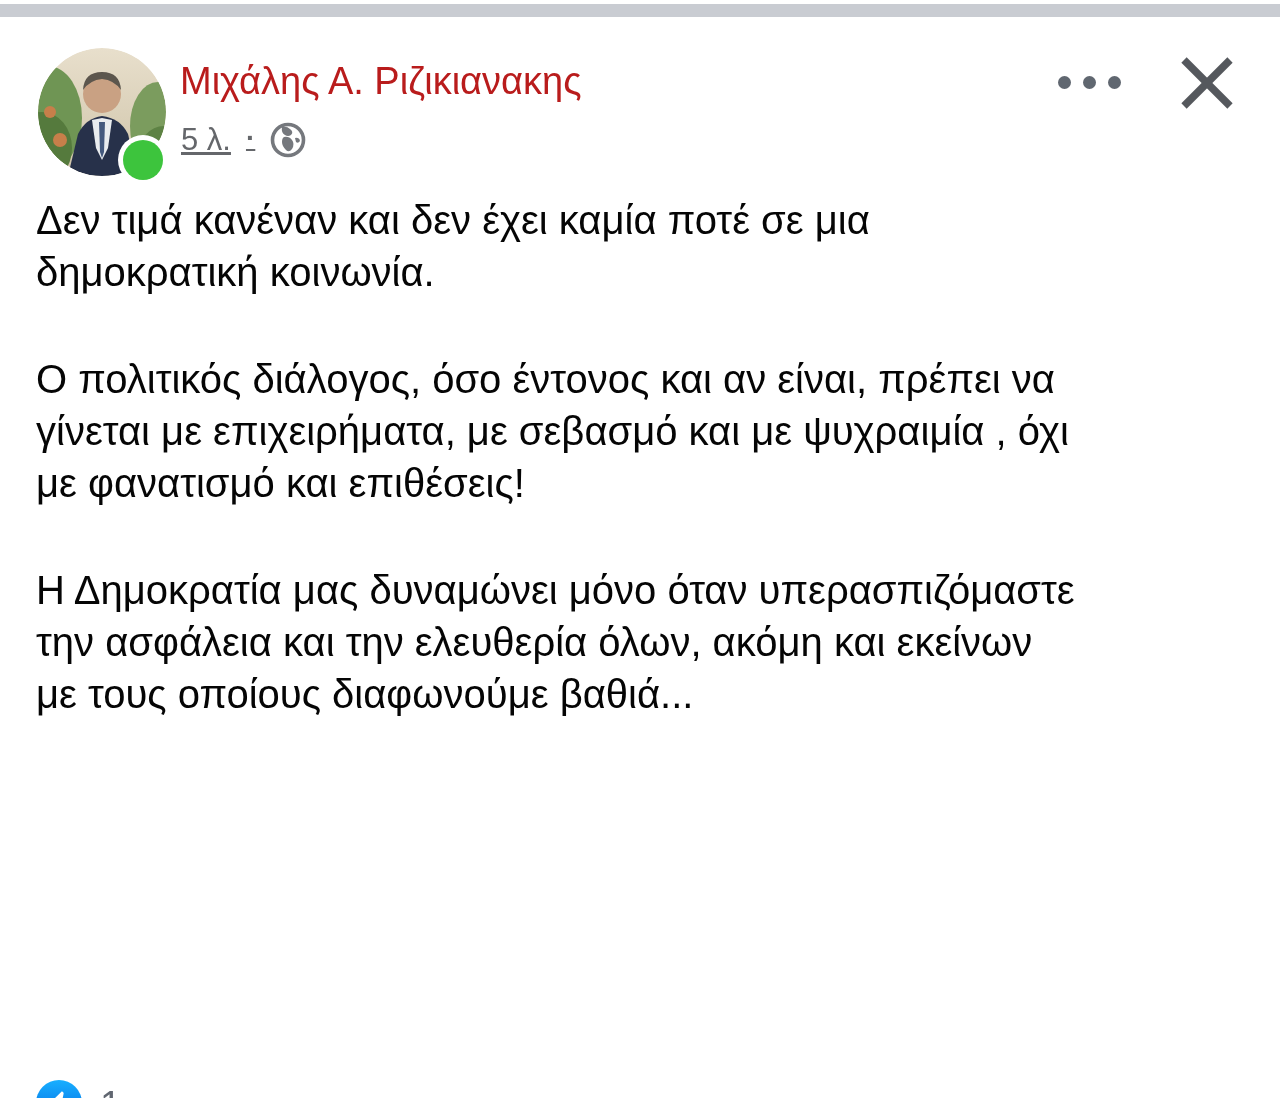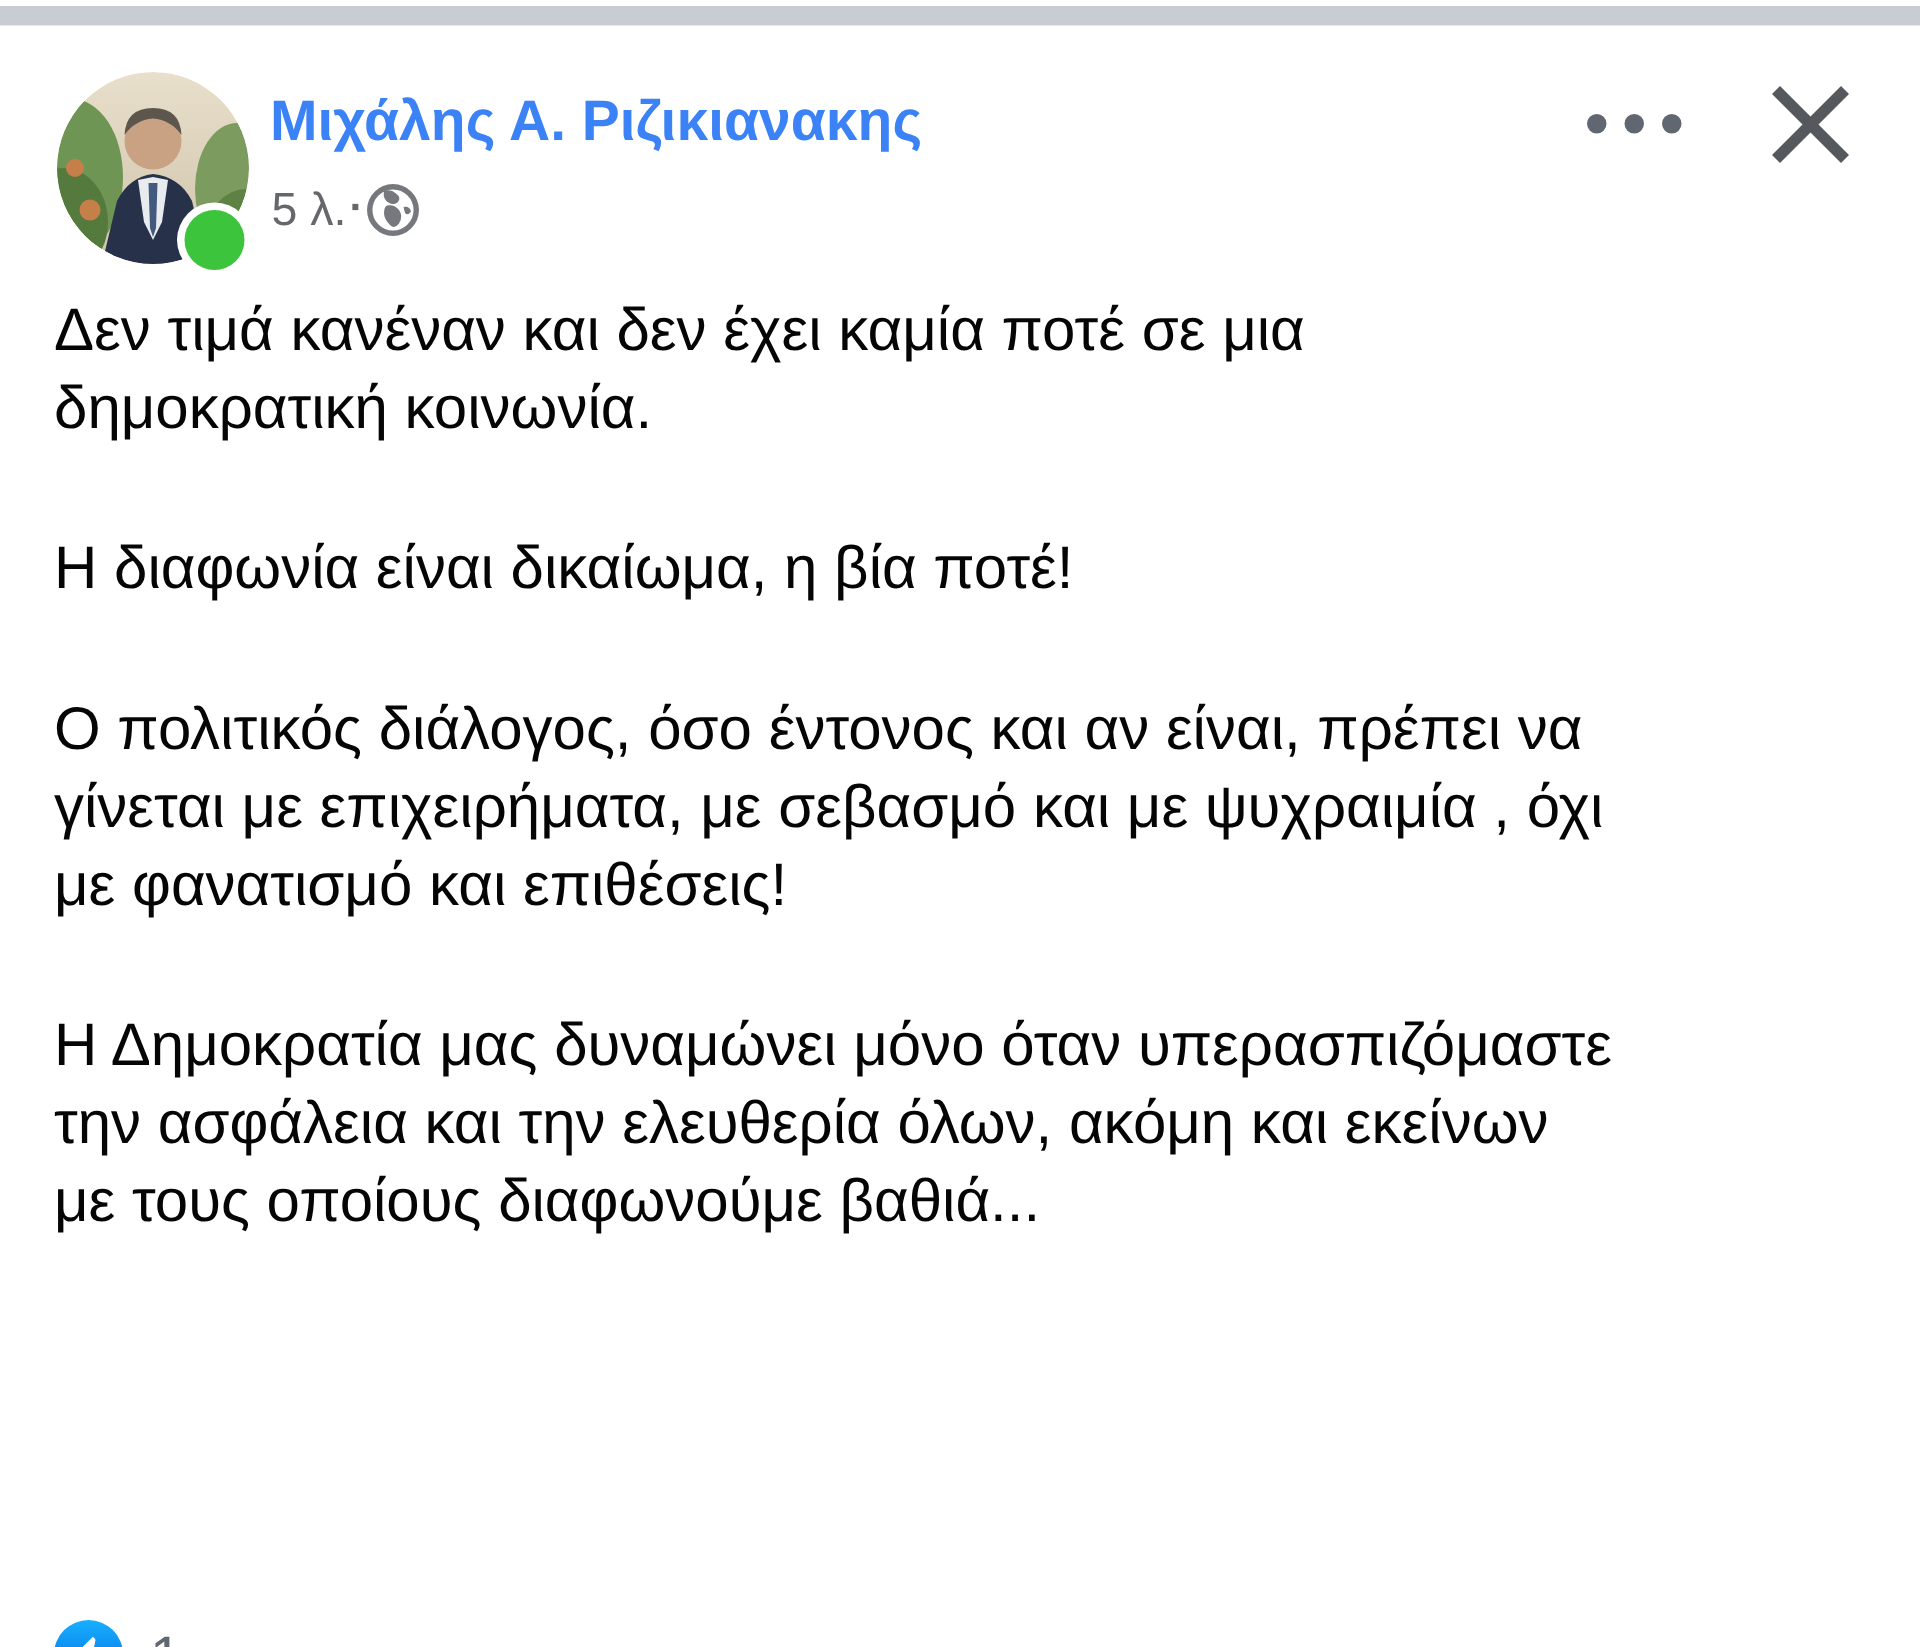--- a/index.html
+++ b/index.html
@@ -23,27 +23,27 @@
     cursor: pointer;
   }
   .avatar-wrap svg { width: 128px; height: 128px; border-radius: 50%; display: block; }
   .online-dot {
     position: absolute; left: 85px; top: 92px; width: 40px; height: 40px;
     background: #3dc43d; border-radius: 50%;
     box-shadow: 0 0 0 5px #ffffff;
   }
   .author {
     position: absolute; left: 180px; top: 60px;
-    font-size: 38px; font-weight: 700; color: #3b82f6;
+    font-size: 38px; font-weight: 400; color: #b91c1c;
     white-space: nowrap; cursor: pointer;
   }
   .meta {
     position: absolute; left: 181px; top: 122px;
-    display: flex; align-items: center; gap: 2px;
-    font-size: 31px; color: #65676b;
+    display: flex; align-items: center; gap: 15px;
+    font-size: 31px; color: #65676b; text-decoration: underline;
   }
   .meta .sep { font-weight: 700; font-size: 28px; position: relative; top: -2px; }
   .meta svg { display: block; }
 
   .more-btn {
     position: absolute; left: 1052px; top: 70px;
     display: flex; gap: 12px; align-items: center;
     background: none; border: none; cursor: pointer; padding: 6px;
   }
   .more-btn .dot { width: 13px; height: 13px; border-radius: 50%; background: #606770; }
@@ -142,21 +142,20 @@
         <line x1="8" y1="8" x2="54" y2="54" stroke="#55585d" stroke-width="7.5"></line>
         <line x1="54" y1="8" x2="8" y2="54" stroke="#55585d" stroke-width="7.5"></line>
       </svg>
     </button>
 
   </header>
 
   <article class="post-body">
     <p>Δεν τιμά κανέναν και δεν έχει καμία ποτέ σε μια
 δημοκρατική κοινωνία.</p>
-    <p>Η διαφωνία είναι δικαίωμα, η βία ποτέ!</p>
     <p>Ο πολιτικός διάλογος, όσο έντονος και αν είναι, πρέπει να
 γίνεται με επιχειρήματα, με σεβασμό και με ψυχραιμία , όχι
 με φανατισμό και επιθέσεις!</p>
     <p>Η Δημοκρατία μας δυναμώνει μόνο όταν υπερασπιζόμαστε
 την ασφάλεια και την ελευθερία όλων, ακόμη και εκείνων
 με τους οποίους διαφωνούμε βαθιά...</p>
   </article>
 
   <footer class="reactions">
     <span class="like-badge">

